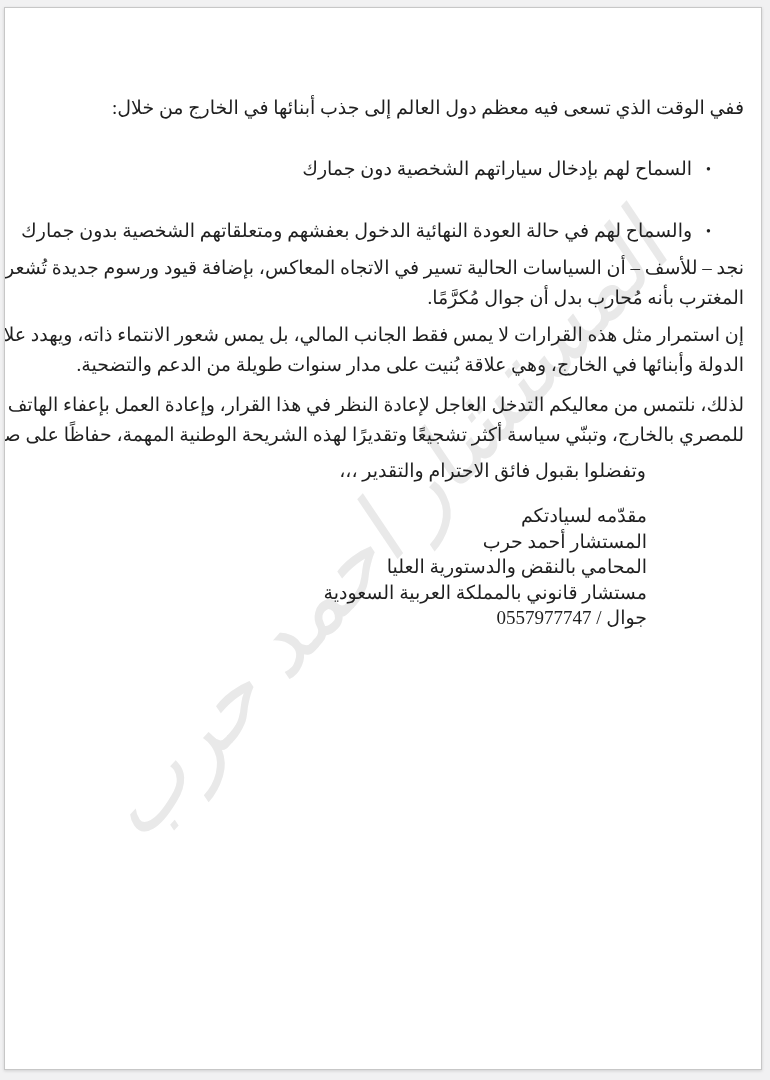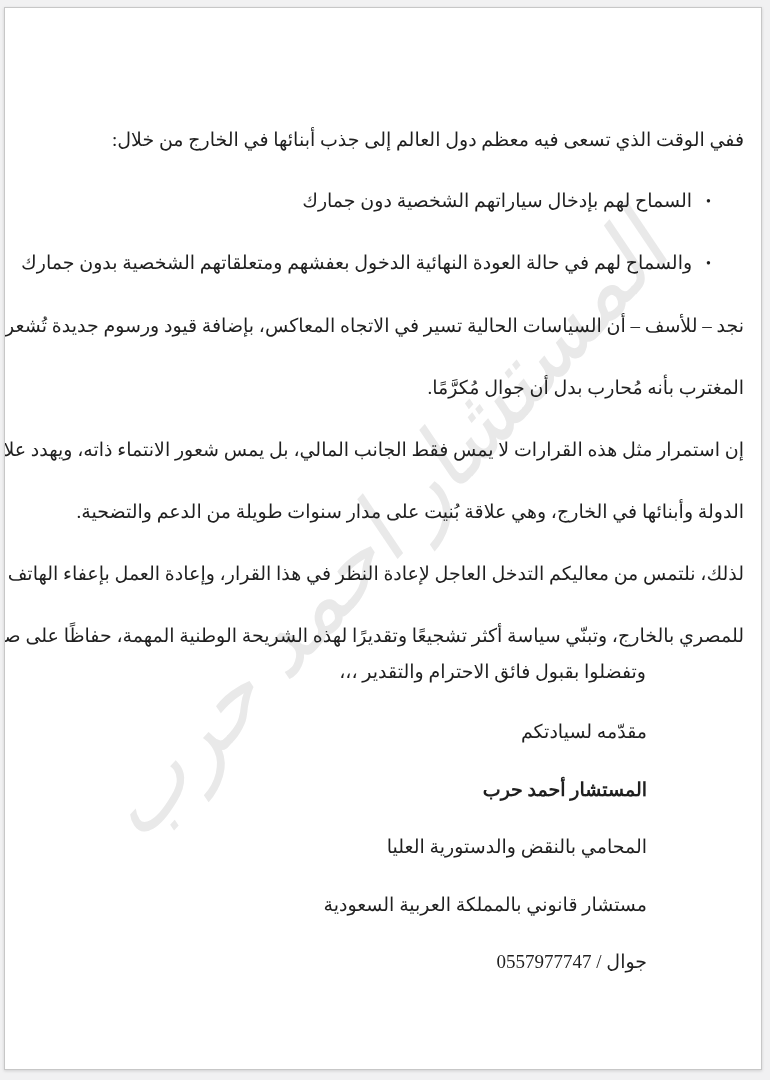--- a/index.html
+++ b/index.html
@@ -47,21 +47,20 @@
     z-index: 1;
     direction: rtl;
     text-align: right;
     padding: 85px 17px 0 30px;
     color: #1f1f1f;
     font-size: 19px;
   }
   .line {
     white-space: nowrap;
     line-height: 30px;
-    margin-top: 32px;
   }
   .intro { margin-bottom: 15px; }
   .bullets { margin: 0 33px 6px 0; }
   .bullet-line {
     white-space: nowrap;
     line-height: 31px;
     margin-top: 30px;
   }
   .dot {
     display: inline-block;
@@ -69,21 +68,21 @@
     font-size: 14px;
     vertical-align: 1px;
     color: #1f1f1f;
   }
   .para-1 { margin-bottom: 7px; }
   .para-2 { margin-bottom: 10px; }
   .para-3 { margin-bottom: 6px; }
   .closing { margin: 0 98px 17px 0; }
   .signature { margin-right: 97px; }
   .signature .line { line-height: 25.5px; }
-  .sig-name { font-weight: bold; }
+  .sig-name { font-weight: normal; }
 </style>
 </head>
 <body>
 
 <div class="canvas">
   <div class="paper">
 
     <div class="watermark">المستشار احمد حرب</div>
 
     <div class="content">

